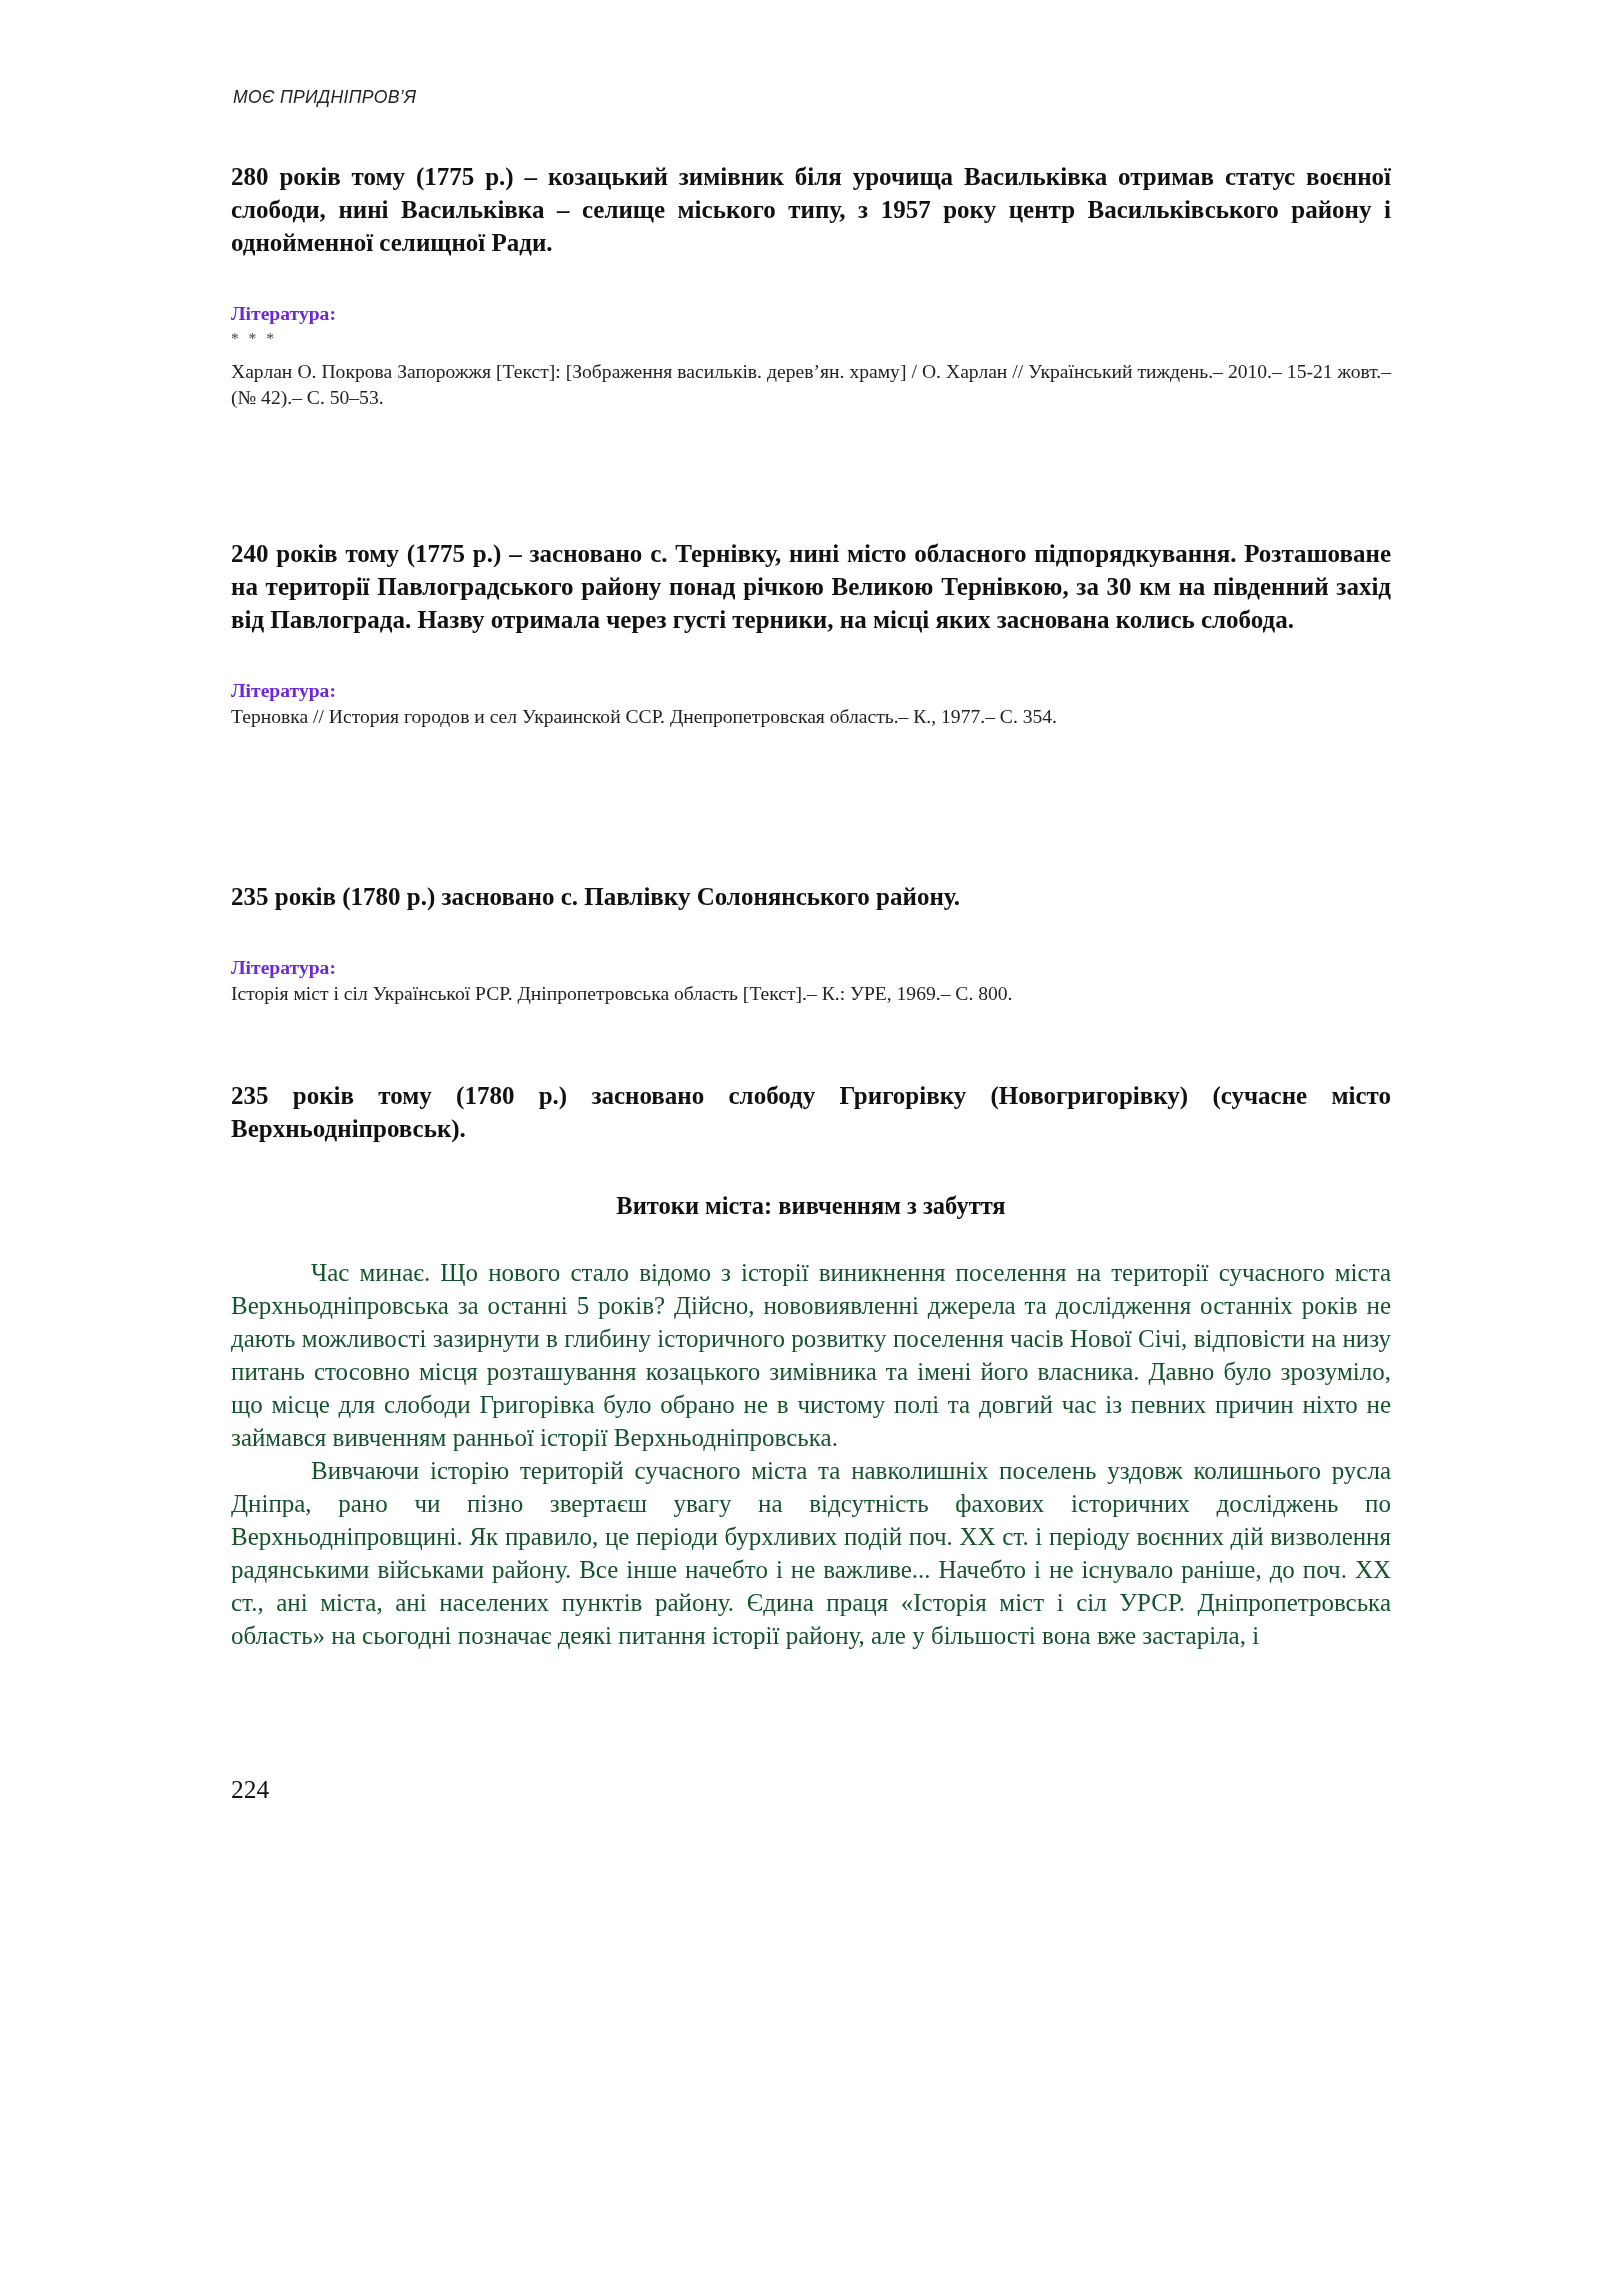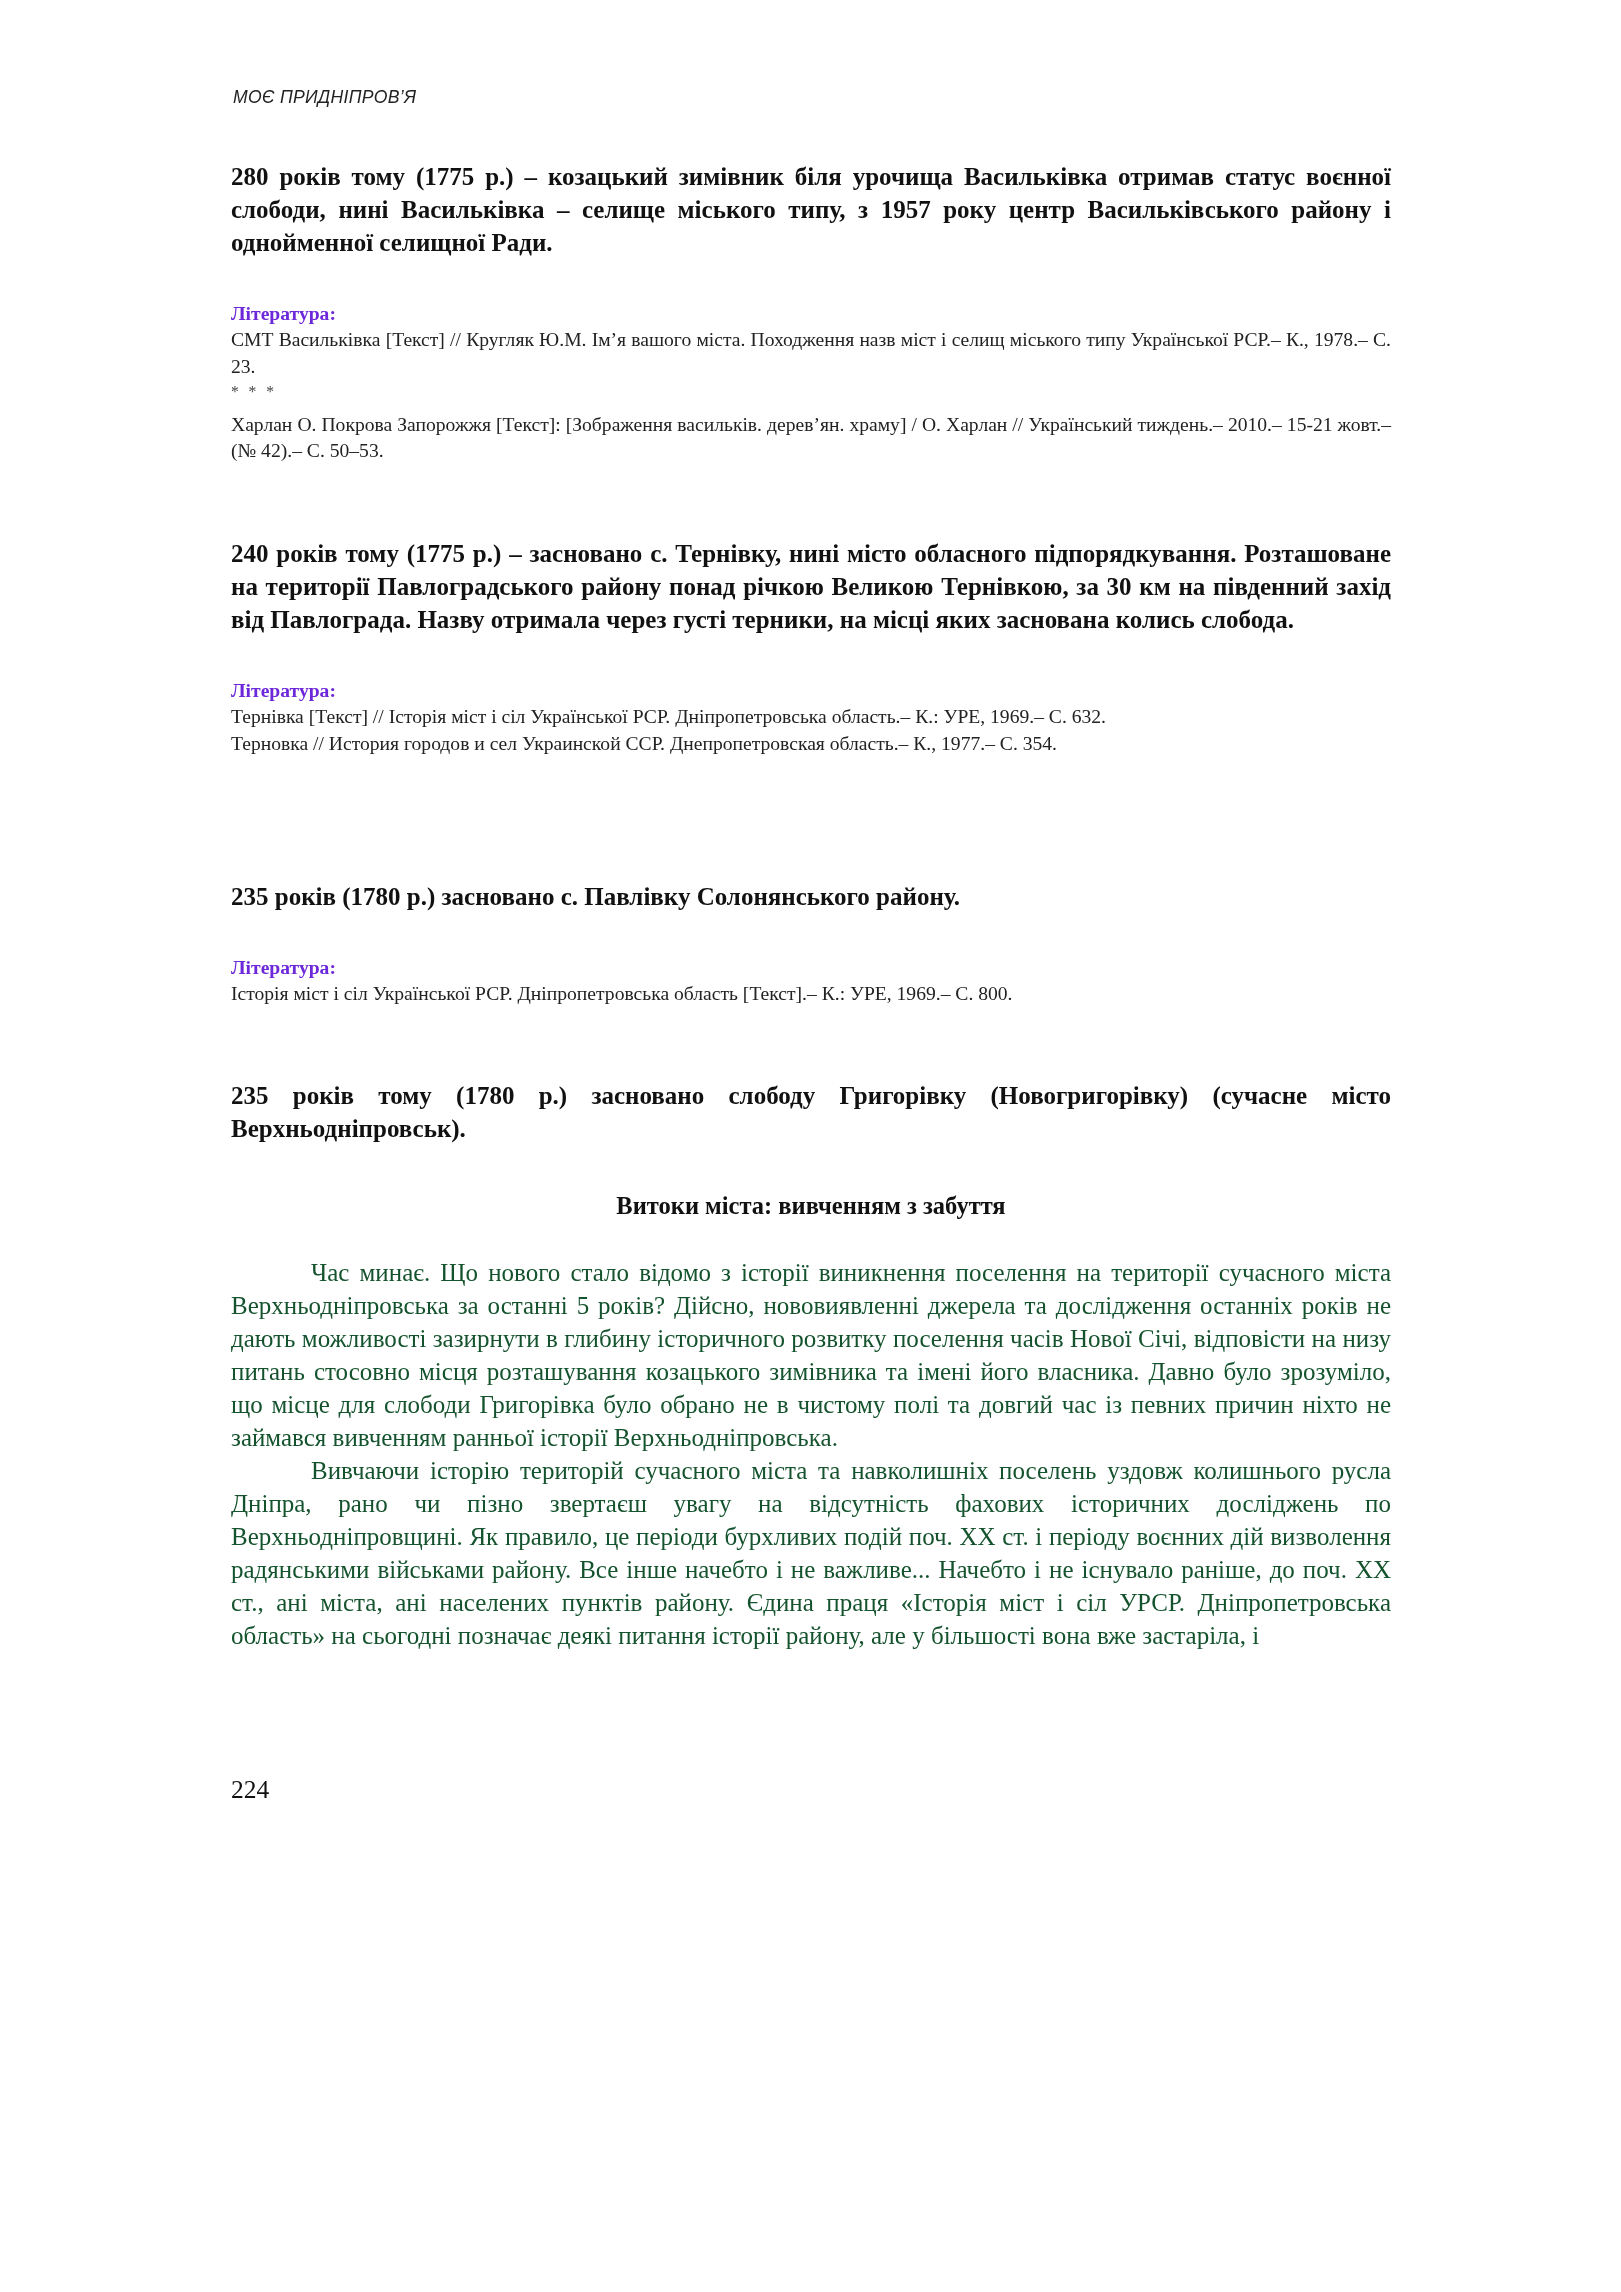--- a/index.html
+++ b/index.html
@@ -47,30 +47,28 @@
 <body>
 
 <div class="page">
 
   <div class="running-head">МОЄ ПРИДНІПРОВ’Я</div>
 
   <div class="col" style="top:149px;">
     <p class="heading">280 років тому (1775 р.) – козацький зимівник біля урочища Васильківка отримав статус воєнної слободи, нині Васильківка – селище міського типу, з 1957 року центр Васильківського району і однойменної селищної Ради.</p>
     <div style="height:41px;"></div>
     <p class="lit-label">Література:</p>
-    <p class="lit-line">СМТ Васильківка [Текст] // Кругляк Ю.М.  Ім’я вашого міста. Походження назв міст і селищ міського типу Української РСР.– К., 1978.– С. 23.</p>
     <div class="lit-stars">* * *</div>
     <p class="lit-line">Харлан О. Покрова Запорожжя [Текст]: [Зображення васильків. дерев’ян. храму] / О. Харлан // Український тиждень.– 2010.– 15-21 жовт.– (№ 42).– С. 50–53.</p>
   </div>
 
   <div class="col" style="top:526px;">
     <p class="heading">240 років тому (1775 р.) – засновано с. Тернівку, нині місто обласного підпорядкування. Розташоване на території Павлоградського району понад річкою Великою Тернівкою, за 30 км на південний захід від Павлограда.  Назву отримала через густі терники, на місці яких заснована колись слобода.</p>
     <div style="height:41px;"></div>
     <p class="lit-label">Література:</p>
-    <p class="lit-line" style="white-space:nowrap;">Тернівка [Текст] // Історія міст і сіл Української РСР. Дніпропетровська область.– К.: УРЕ, 1969.– С. 632.</p>
     <p class="lit-line" style="white-space:nowrap;">Терновка // История городов и сел Украинской ССР. Днепропетровская область.– К.,  1977.– С. 354.</p>
   </div>
 
   <div class="col" style="top:869px;">
     <p class="heading">235 років (1780 р.) засновано с. Павлівку Солонянського району.</p>
     <div style="height:41px;"></div>
     <p class="lit-label">Література:</p>
     <p class="lit-line" style="white-space:nowrap;">Історія міст і сіл Української РСР. Дніпропетровська область [Текст].– К.: УРЕ, 1969.– С. 800.</p>
   </div>
 

